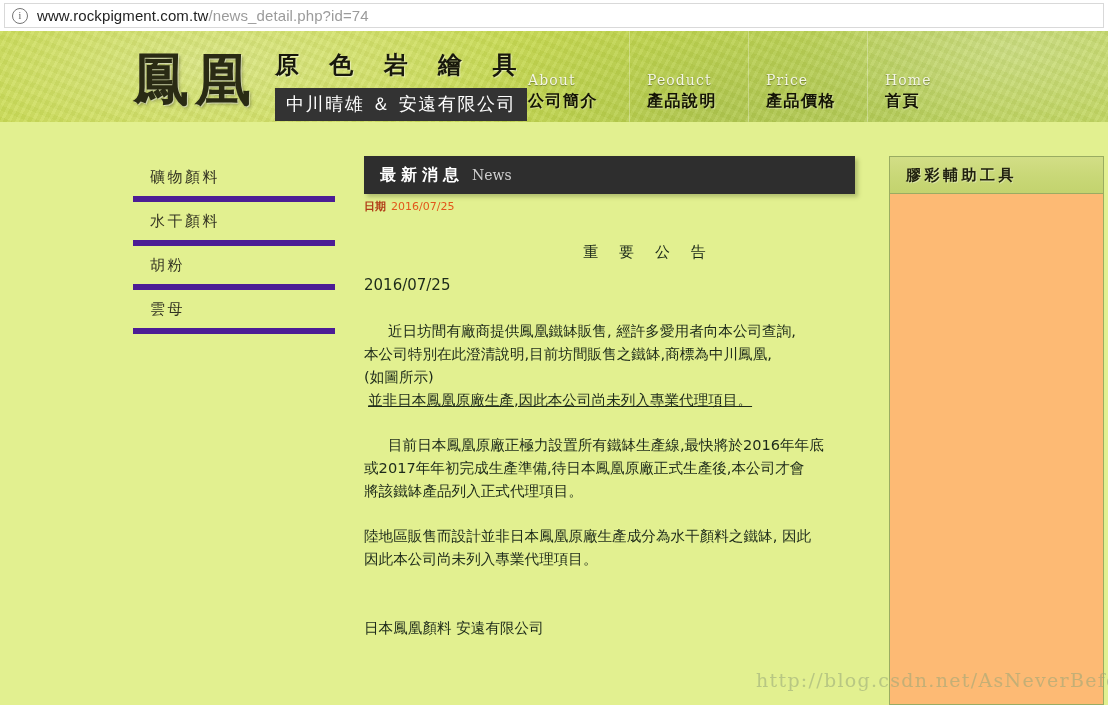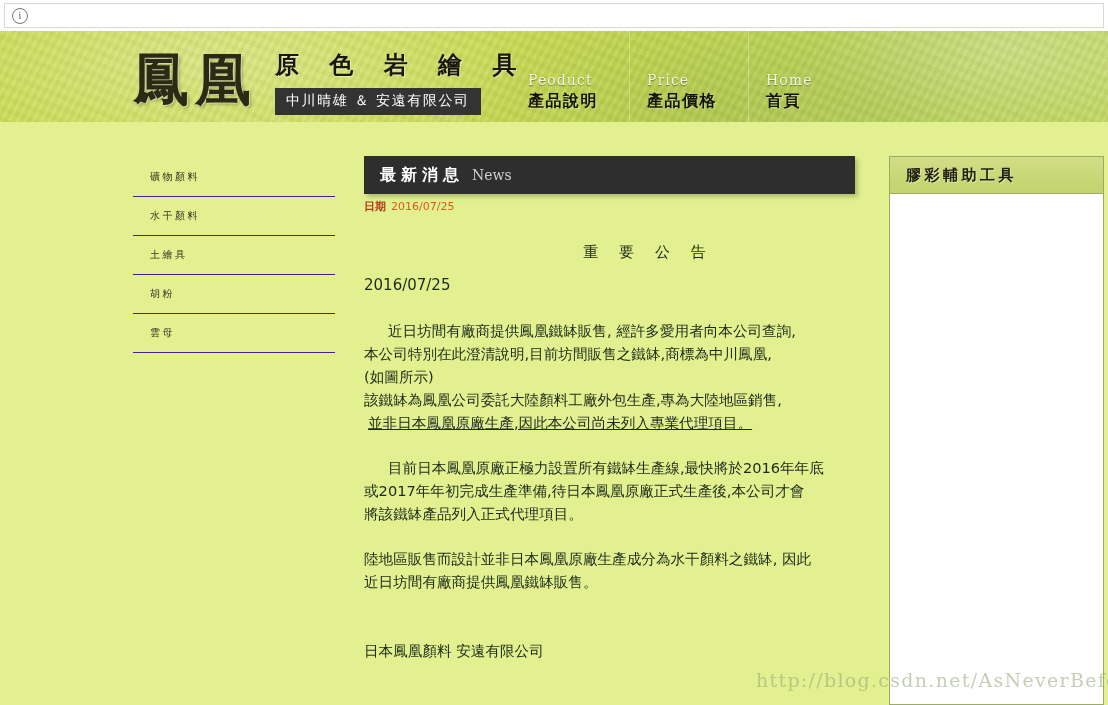--- a/index.html
+++ b/index.html
@@ -115,21 +115,21 @@
     font-weight: 700;
     color: #18180c;
     letter-spacing: 11px;
     text-shadow: 1px 1px 1px rgba(255,255,255,.5);
     white-space: nowrap;
   }
   #logo-sub {
     margin-top: 7px;
     background: #333333;
     color: #ffffff;
-    font-size: 14px;
+    font-size: 18px;
     letter-spacing: 1.6px;
     padding: 4px 11px 5px 11px;
     display: inline-block;
     white-space: nowrap;
     font-family: "DejaVu Sans", "Liberation Sans", sans-serif;
   }
 
   
   #nav {
     position: absolute;
@@ -184,23 +184,23 @@
 
   
   #sidebar {
     position: absolute;
     left: 133px; top: 24px;
     width: 202px;
   }
   .side-item {
     height: 38px;
     line-height: 38px;
-    border-bottom: 1px solid #4c1d95;
+    border-bottom: 6px solid #4c1d95;
     padding-left: 17px;
-    font-size: 10px;
+    font-size: 15px;
     color: #333322;
     letter-spacing: 2.5px;
     font-family: "DejaVu Sans", "Liberation Sans", sans-serif;
     cursor: pointer;
     white-space: nowrap;
   }
 
   
   #main {
     position: absolute;
@@ -275,21 +275,21 @@
     color: #1d2a1a;
     font-family: "DejaVu Sans", "Liberation Sans", sans-serif;
   }
 
   
   #right-panel {
     position: absolute;
     left: 889px; top: 22px;
     width: 215px;
     height: 549px;
-    background: #ffffff;
+    background: #fdba74;
     border: 1px solid #9aac62;
     box-sizing: border-box;
   }
   #right-panel-head {
     height: 37px;
     background: linear-gradient(180deg, #d2de86 0%, #c9d878 50%, #c3d36e 100%);
     border-bottom: 1px solid #9aac62;
     display: flex;
     align-items: center;
     padding-left: 16px;
@@ -316,37 +316,42 @@
     white-space: nowrap;
     pointer-events: none;
   }
 </style>
 </head>
 <body>
 
 <div id="browser-bar">
   <div id="url-box">
     <span class="info-icon">i</span>
+    <span id="url-text"><span>www.rockpigment.com.tw</span><span class="url-dim">/news_detail.php?id=74</span></span>
   </div>
 </div>
 
 <div id="site-banner">
   <div id="banner-texture"></div>
   <div id="banner-inner">
 
     <div id="logo-block">
       <div class="logo-seal">鳳凰</div>
       <div id="logo-words">
         <div id="logo-title">原 色 岩 繪 具</div>
         <div id="logo-sub">中川晴雄 ＆ 安遠有限公司</div>
       </div>
     </div>
 
     <div id="nav">
       <div class="nav-item">
+        <div class="nav-en">About</div>
+        <div class="nav-zh">公司簡介</div>
+      </div>
+      <div class="nav-item">
         <div class="nav-en">Peoduct</div>
         <div class="nav-zh">產品說明</div>
       </div>
       <div class="nav-item">
         <div class="nav-en">Price</div>
         <div class="nav-zh">產品價格</div>
       </div>
       <div class="nav-item">
         <div class="nav-en">Home</div>
         <div class="nav-zh">首頁</div>
@@ -354,21 +359,20 @@
     </div>
 
   </div>
 </div>
 
 <div id="page">
 
   <div id="sidebar">
     <div class="side-item">礦物顏料</div>
     <div class="side-item">水干顏料</div>
-    <div class="side-item">土繪具</div>
     <div class="side-item">胡粉</div>
     <div class="side-item">雲母</div>
   </div>
 
   <div id="main">
 
     <div id="news-header">
       <span id="news-header-zh">最新消息</span>
       <span id="news-header-en">News</span>
     </div>
@@ -380,33 +384,32 @@
 
     <div id="article-body">
 
       <div id="doc-heading">重 要 公 告</div>
       <div id="doc-date">2016/07/25</div>
 
       <div class="para">
         <span class="ln indent">近日坊間有廠商提供鳳凰鐵缽販售, 經許多愛用者向本公司查詢,</span>
         <span class="ln">本公司特別在此澄清說明,目前坊間販售之鐵缽,商標為中川鳳凰,</span>
         <span class="ln">(如圖所示)</span>
-        <span class="ln">該鐵缽為鳳凰公司委託大陸顏料工廠外包生產,專為大陸地區銷售,</span>
         <span class="ln sp">並非日本鳳凰原廠生產,因此本公司尚未列入專業代理項目。</span>
       </div>
 
       <div class="para">
         <span class="ln indent">目前日本鳳凰原廠正極力設置所有鐵缽生產線,最快將於2016年年底</span>
         <span class="ln">或2017年年初完成生產準備,待日本鳳凰原廠正式生產後,本公司才會</span>
         <span class="ln">將該鐵缽產品列入正式代理項目。</span>
       </div>
 
       <div class="para">
         <span class="ln">陸地區販售而設計並非日本鳳凰原廠生產成分為水干顏料之鐵缽, 因此</span>
-        <span class="ln">近日坊間有廠商提供鳳凰鐵缽販售。</span>
+        <span class="ln">因此本公司尚未列入專業代理項目。</span>
       </div>
 
       <div id="footer-sign">日本鳳凰顏料 安遠有限公司</div>
     </div>
 
   </div>
 
   <div id="right-panel">
     <div id="right-panel-head">
       <span id="right-panel-title">膠彩輔助工具</span>

